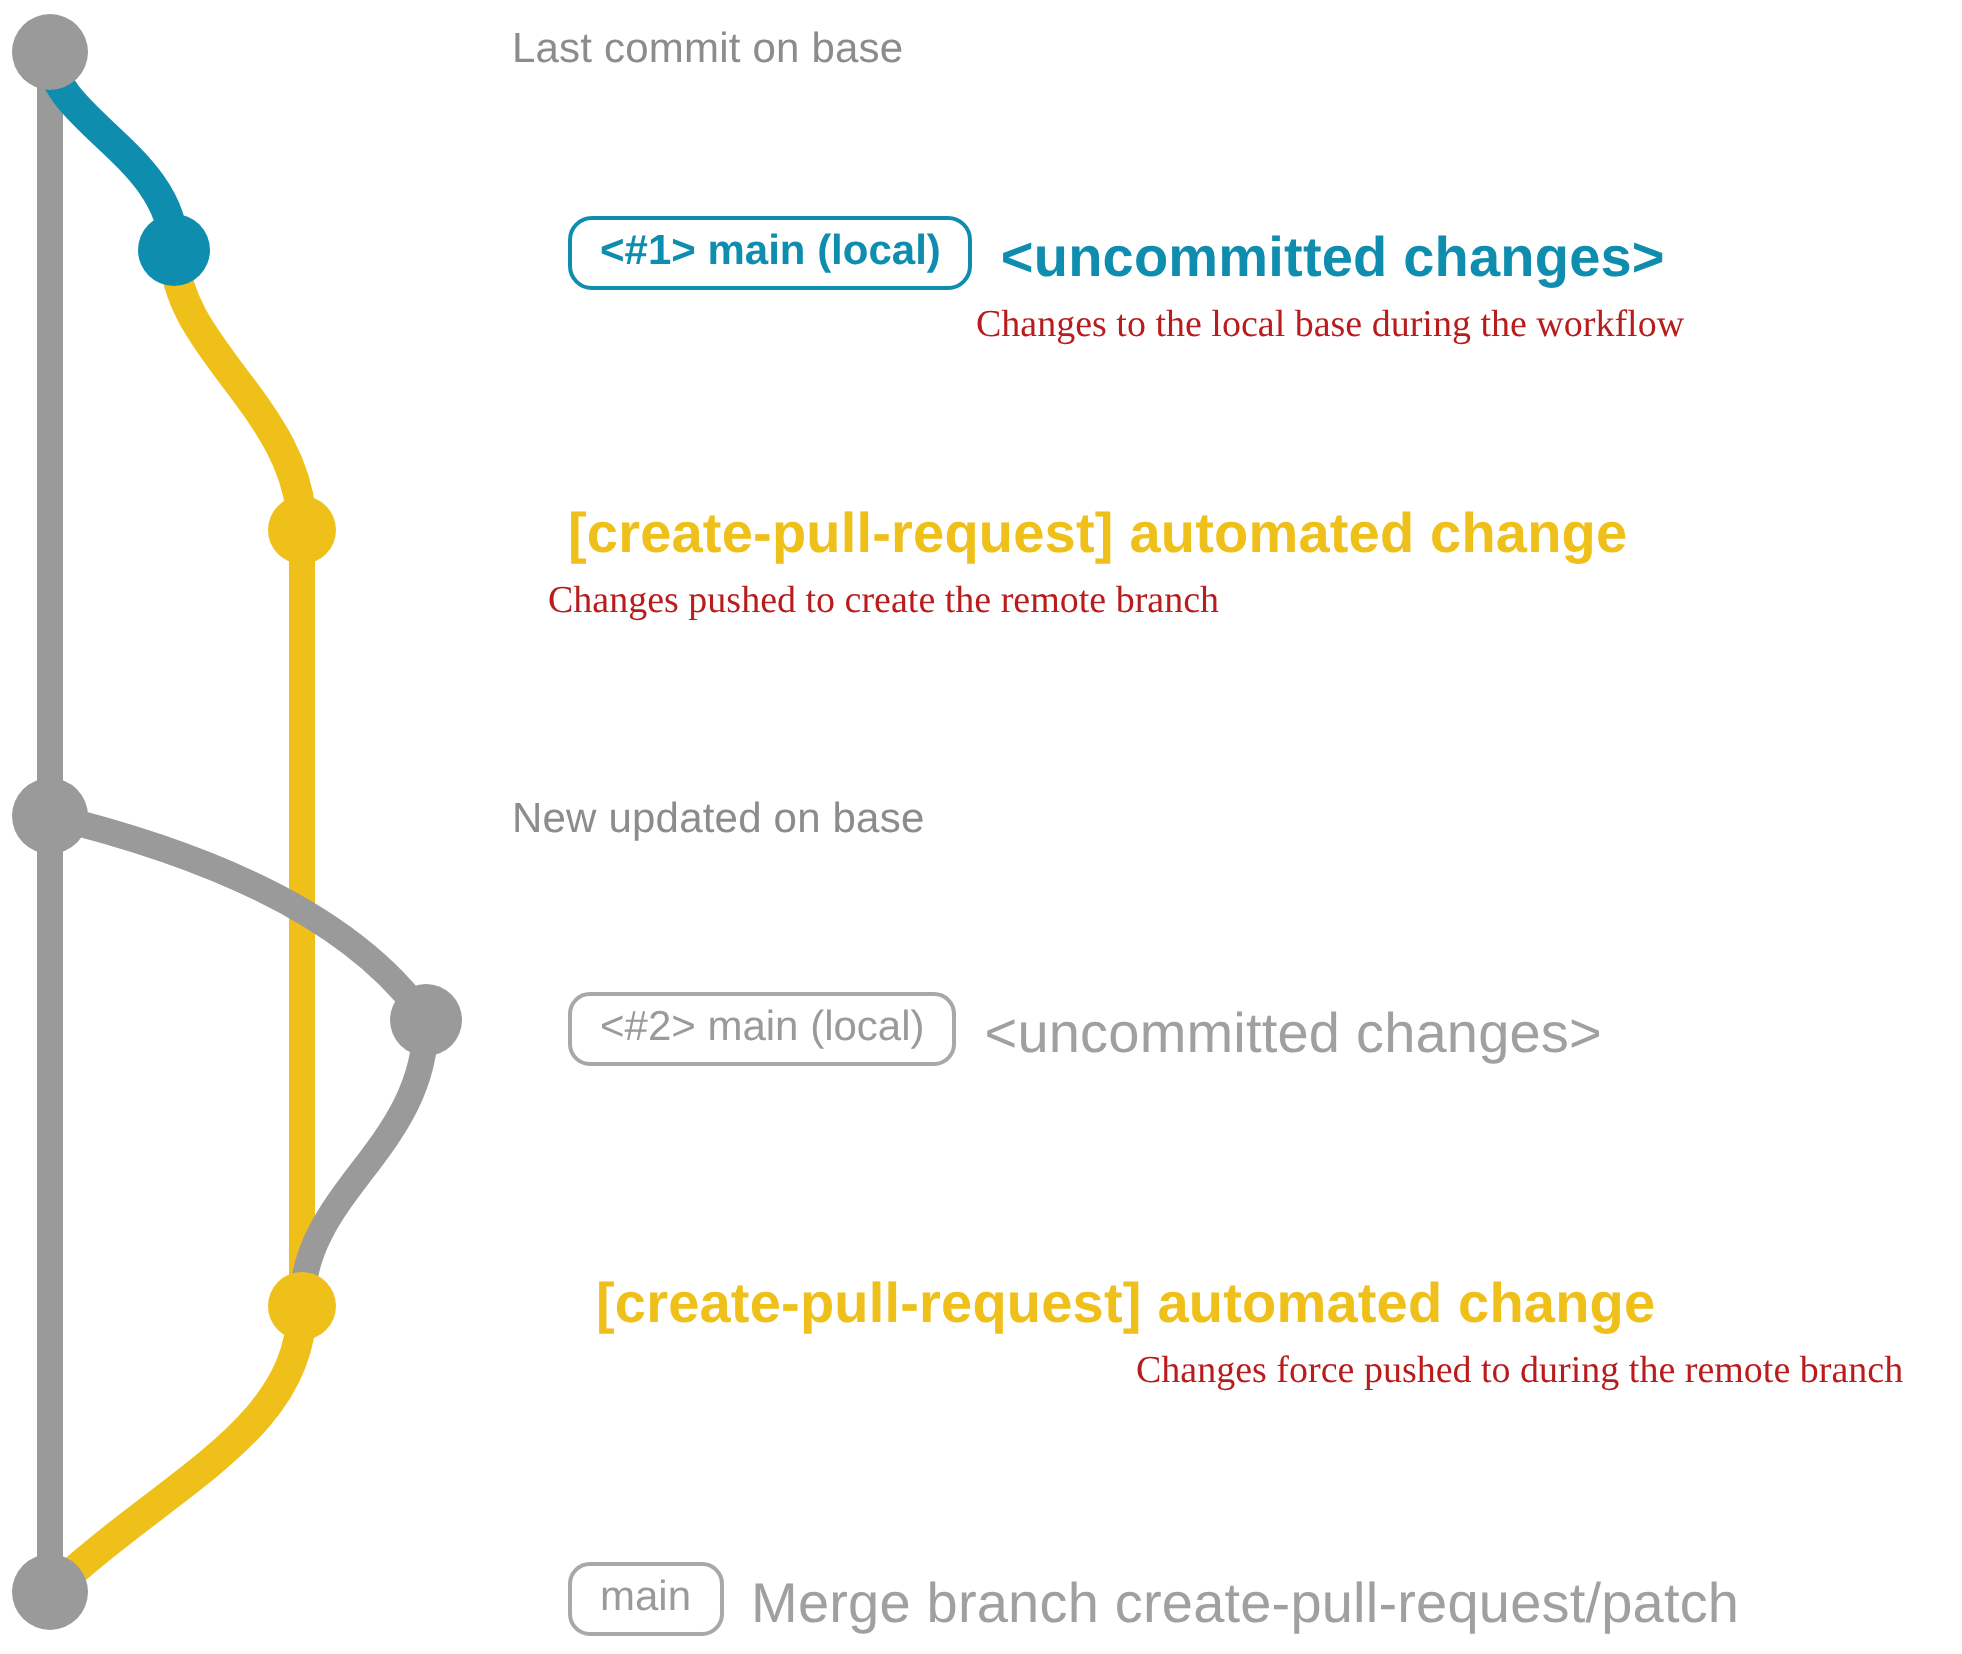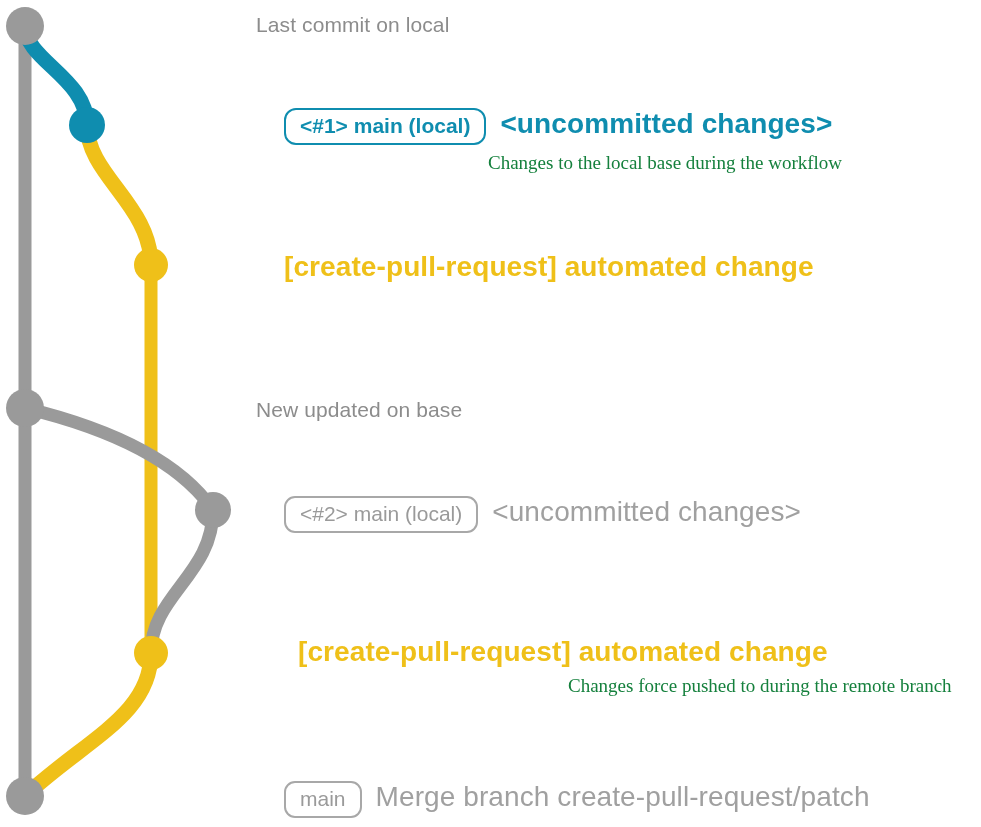--- a/index.html
+++ b/index.html
@@ -36,21 +36,21 @@
   .section-heading {
     font-size: 21px;
     color: #8c8c8c;
     letter-spacing: 0.1px;
     white-space: nowrap;
   }
 
   
   .commit-line {
     display: flex;
-    align-items: flex-start;
+    align-items: flex-end;
     white-space: nowrap;
     padding-left: 28px;
   }
 
   .pill {
     display: inline-block;
     border: 2px solid #8c8c8c;
     border-radius: 12px;
     padding: 5px 14px 7px 14px;
     font-size: 21px;
@@ -72,21 +72,21 @@
   .subject.yellow { color: #efc019; font-weight: bold; }
   .subject.gray   { color: #a0a0a0; }
 
   
   .subject.standalone { margin-left: 0; }
 
   
   .note {
     font-family: "Liberation Serif", serif;
     font-size: 19px;
-    color: #15803d;
+    color: #b91c1c;
     white-space: nowrap;
     margin-top: 7px;
   }
 </style>
 </head>
 <body>
 
 <svg id="graph-canvas" viewBox="0 0 260 827" width="260" height="827" aria-hidden="true">
 
   <path d="M25,26 L25,796" stroke="#9a9a9a" stroke-width="13" fill="none" stroke-linecap="round"></path>
@@ -105,34 +105,35 @@
 
   <circle cx="25" cy="26" r="19" fill="#9a9a9a"></circle>
   <circle cx="87" cy="125" r="18" fill="#0f8daf"></circle>
   <circle cx="151" cy="265" r="17" fill="#efc019"></circle>
   <circle cx="25" cy="408" r="19" fill="#9a9a9a"></circle>
   <circle cx="213" cy="510" r="18" fill="#9a9a9a"></circle>
   <circle cx="151" cy="653" r="17" fill="#efc019"></circle>
   <circle cx="25" cy="796" r="19" fill="#9a9a9a"></circle>
 </svg>
 
-<div class="row section-heading" style="top:13px;">Last commit on local</div>
+<div class="row section-heading" style="top:13px;">Last commit on base</div>
 
 <div class="row" style="top:108px;">
   <div class="commit-line">
     <span class="pill blue">&lt;#1&gt; main (local)</span>
     <span class="subject blue">&lt;uncommitted changes&gt;</span>
   </div>
   <div class="note" style="margin-left:232px;">Changes to the local base during the workflow</div>
 </div>
 
 <div class="row" style="top:251px;">
   <div class="commit-line">
     <span class="subject yellow standalone">[create-pull-request] automated change</span>
   </div>
+  <div class="note" style="margin-left:18px;">Changes pushed to create the remote branch</div>
 </div>
 
 <div class="row section-heading" style="top:398px;">New updated on base</div>
 
 <div class="row" style="top:496px;">
   <div class="commit-line">
     <span class="pill gray">&lt;#2&gt; main (local)</span>
     <span class="subject gray">&lt;uncommitted changes&gt;</span>
   </div>
 </div>

